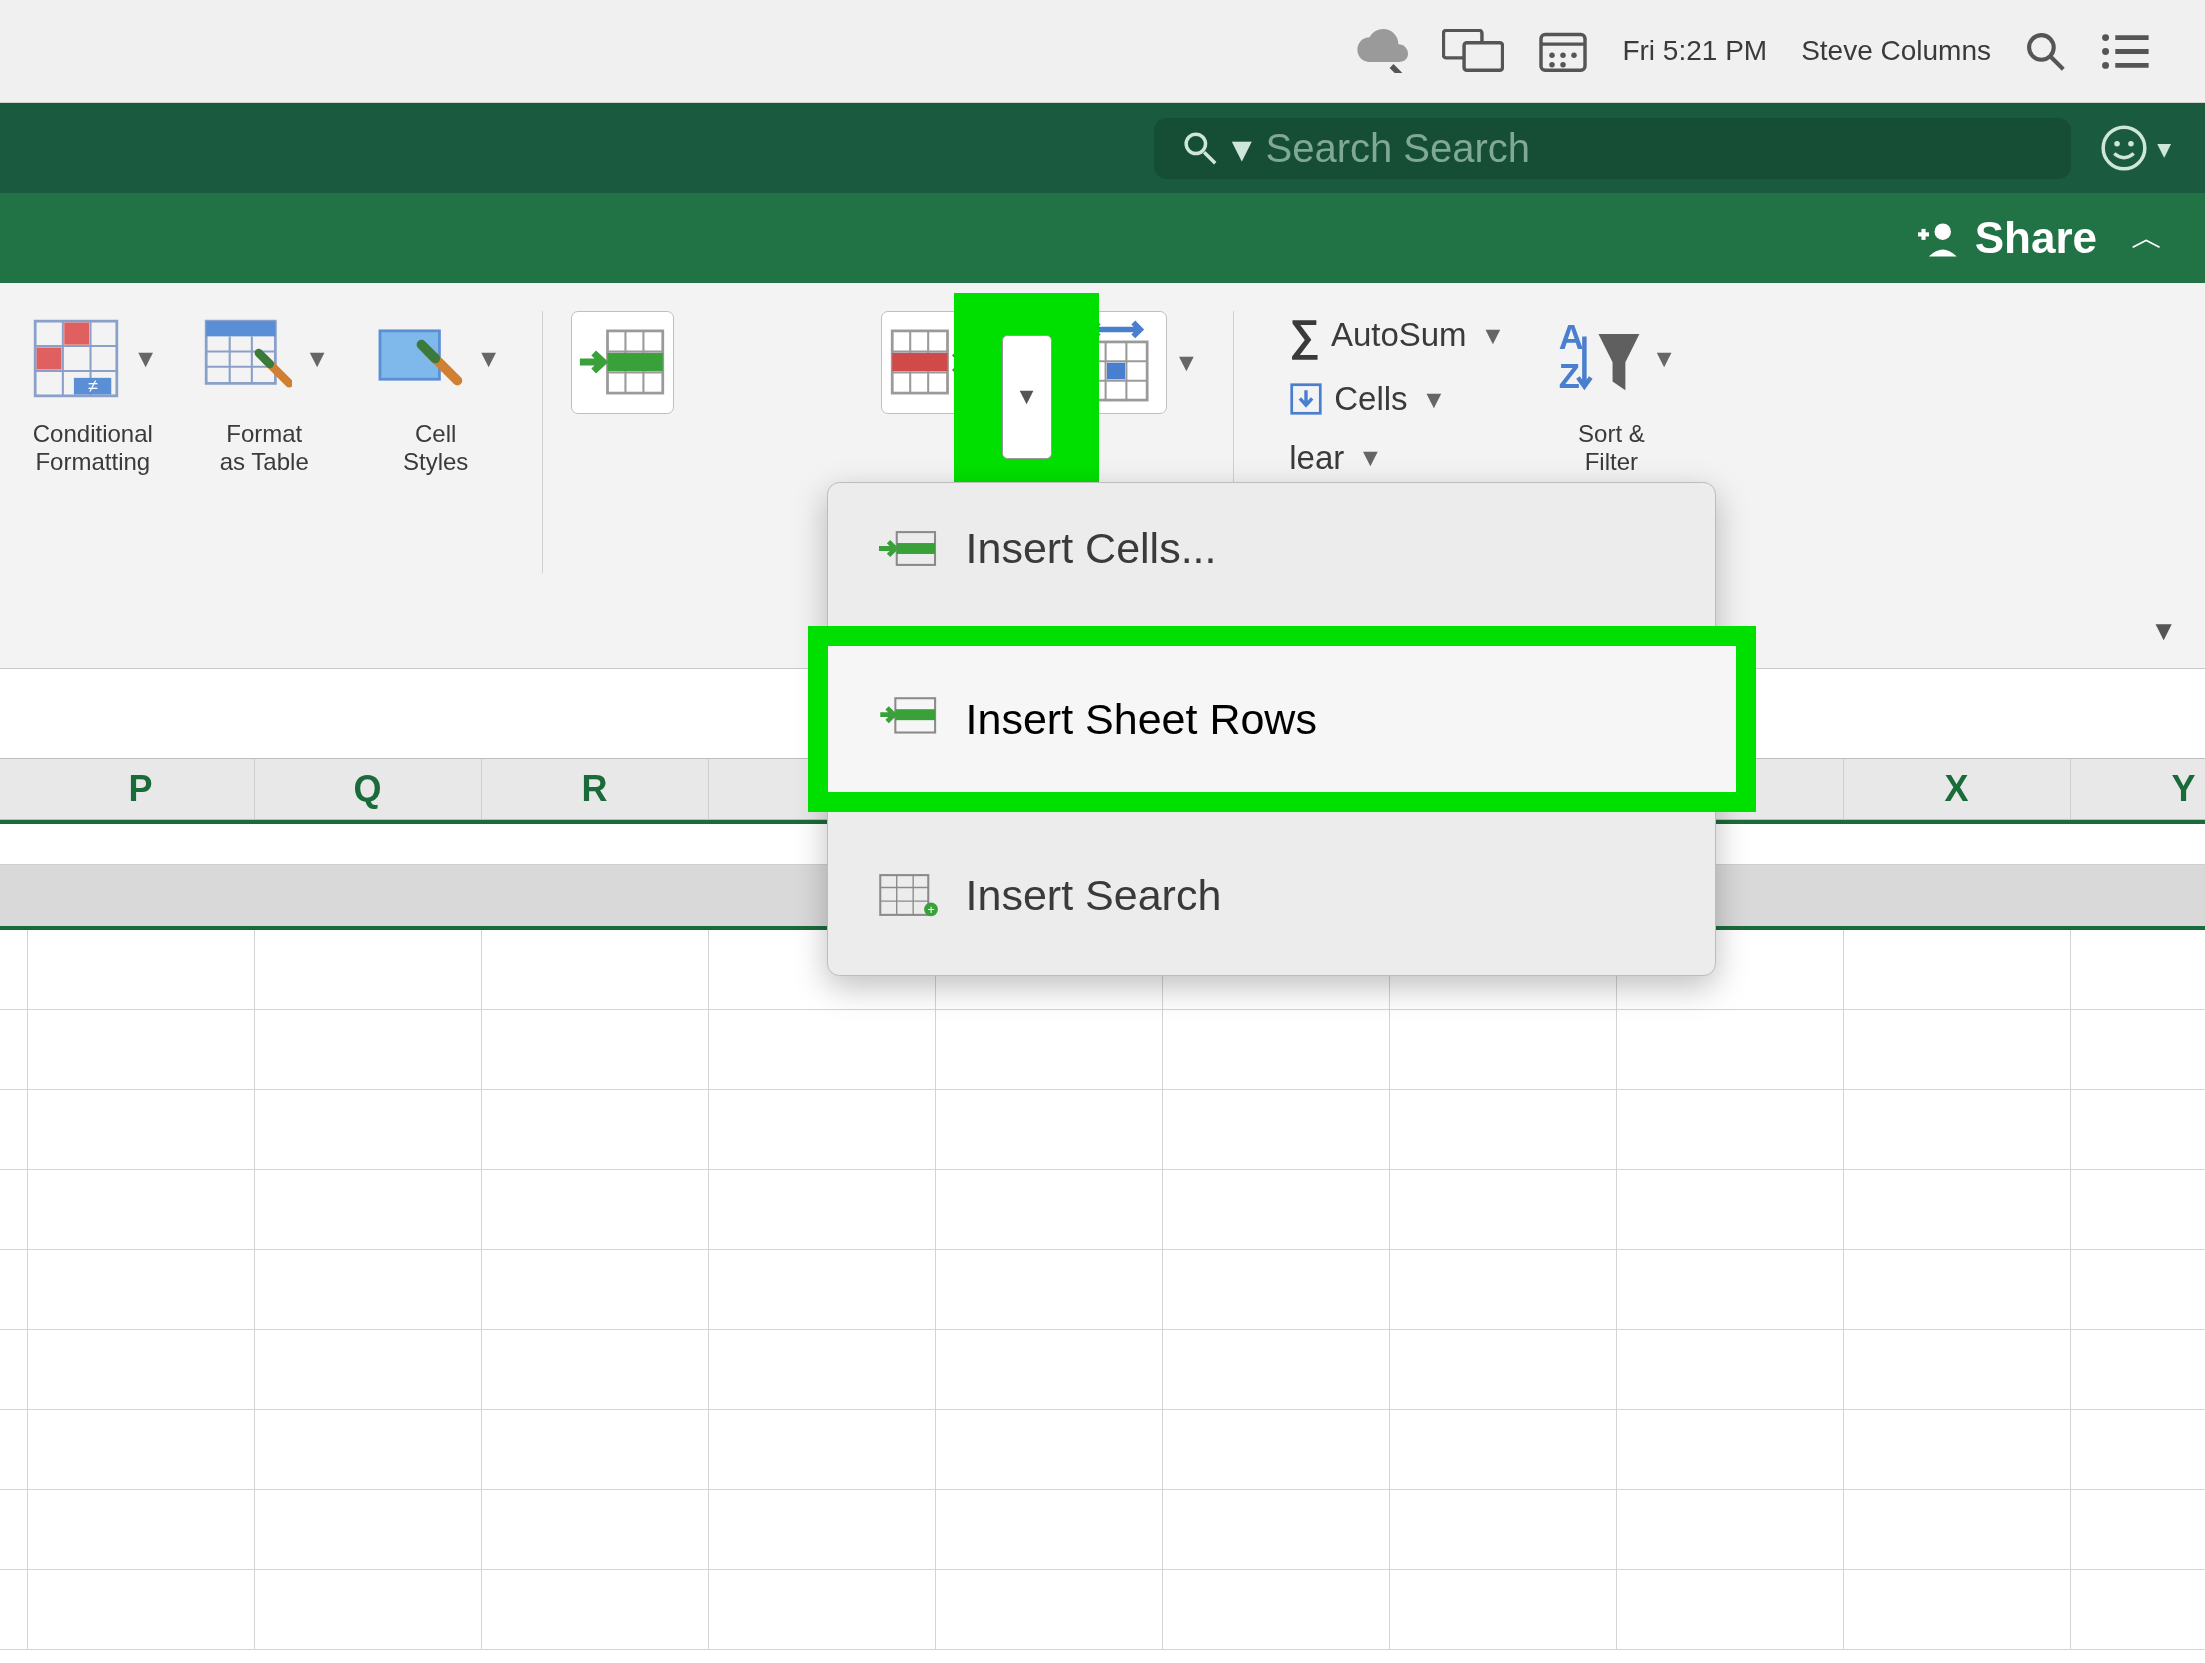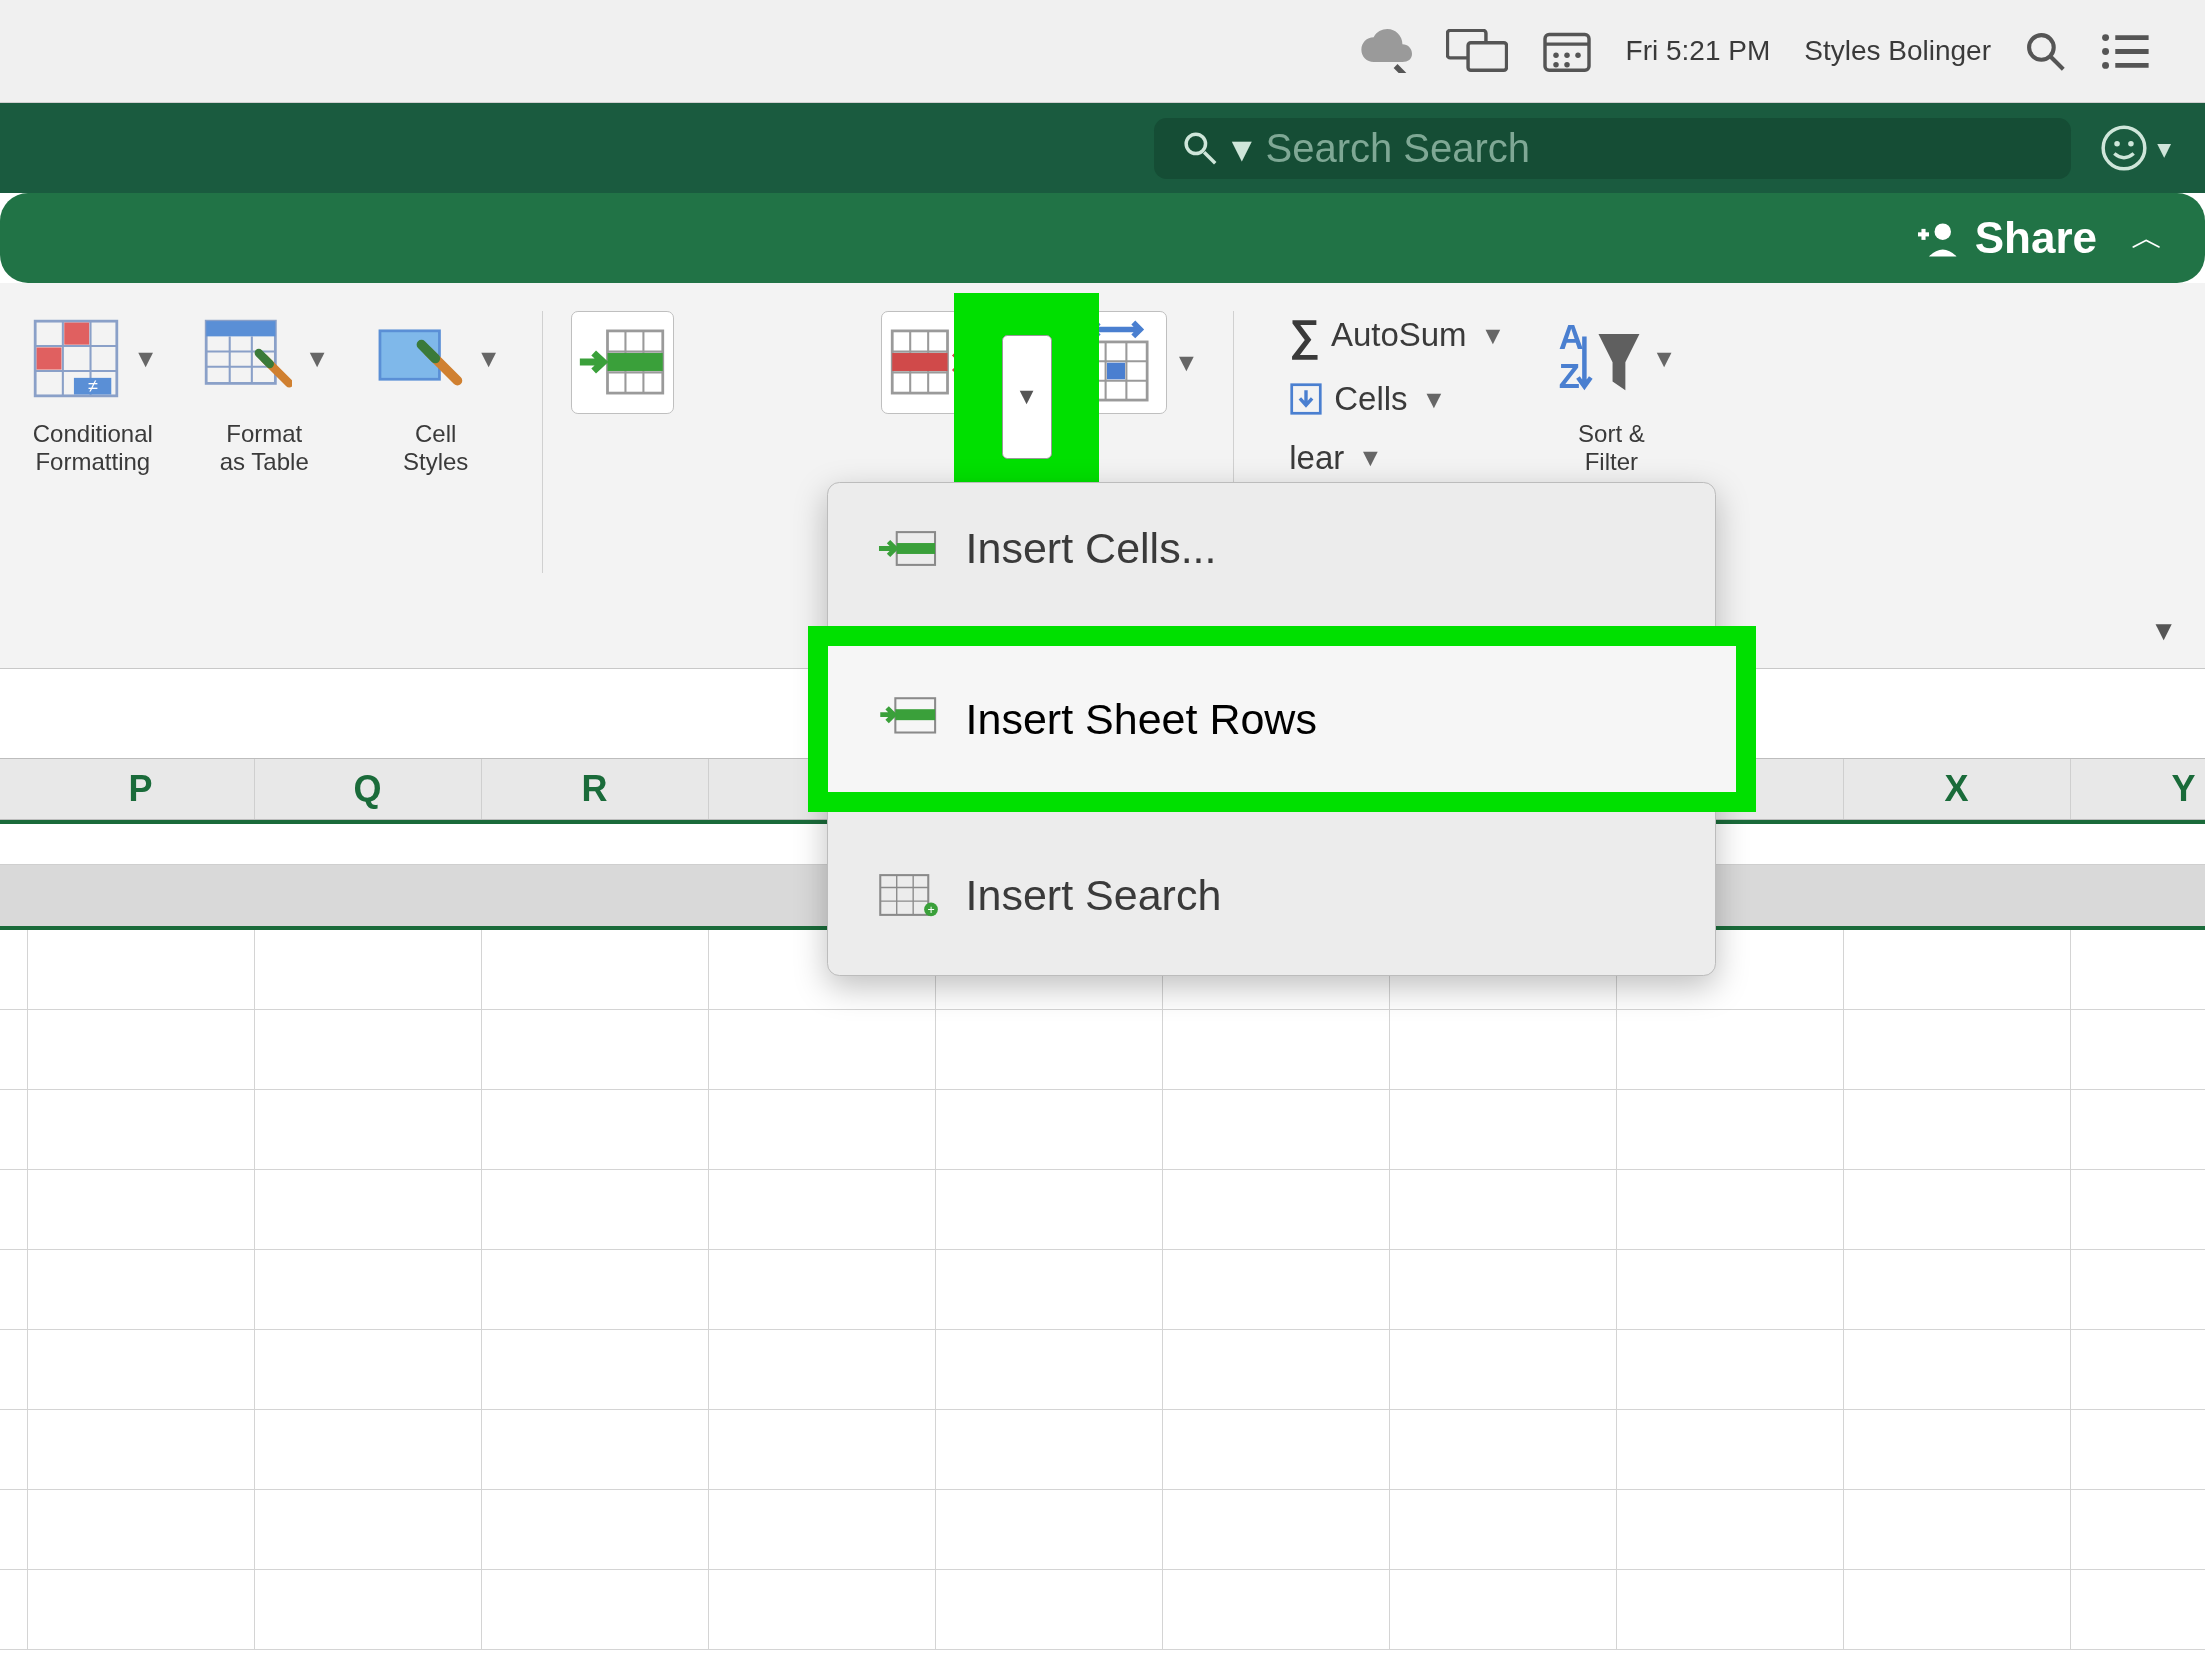--- a/index.html
+++ b/index.html
@@ -61,21 +61,20 @@
 
   
   .sharebar {
     background: #217346;
     height: 90px;
     display:flex;
     align-items:center;
     justify-content:flex-end;
     padding-right: 41px;
     gap: 34px;
-    border-radius: 28px;
   }
   .share-btn {
     color: #fff;
     font-size: 44px;
     font-weight: 600;
     display:flex;
     align-items:center;
     gap:12.4px;
   }
   .chev-up { color:#fff; font-size:33px; }
@@ -328,21 +327,21 @@
         <rect x="4" y="8" width="64" height="52" rx="6" fill="none" stroke="#555" stroke-width="5"></rect>
         <line x1="4" y1="22" x2="68" y2="22" stroke="#555" stroke-width="5"></line>
         <circle cx="20" cy="38" r="4" fill="#555"></circle>
         <circle cx="36" cy="38" r="4" fill="#555"></circle>
         <circle cx="52" cy="38" r="4" fill="#555"></circle>
         <circle cx="20" cy="52" r="4" fill="#555"></circle>
         <circle cx="36" cy="52" r="4" fill="#555"></circle>
       </svg>
   </span>
   <span>Fri 5:21 PM</span>
-  <span>Styles Bolinger</span>
+  <span>Steve Columns</span>
   <span class="mac-icon">
     <svg width="41" height="41" viewBox="0 0 60 60">
         <circle cx="24" cy="24" r="18" fill="none" stroke="#555" stroke-width="6"></circle>
         <line x1="38" y1="38" x2="56" y2="56" stroke="#555" stroke-width="6"></line>
       </svg>
   </span>
   <span class="mac-icon">
     <svg width="50" height="39" viewBox="0 0 72 56">
         <circle cx="8" cy="8" r="5" fill="#555"></circle>
         <line x1="22" y1="8" x2="70" y2="8" stroke="#555" stroke-width="7"></line>

